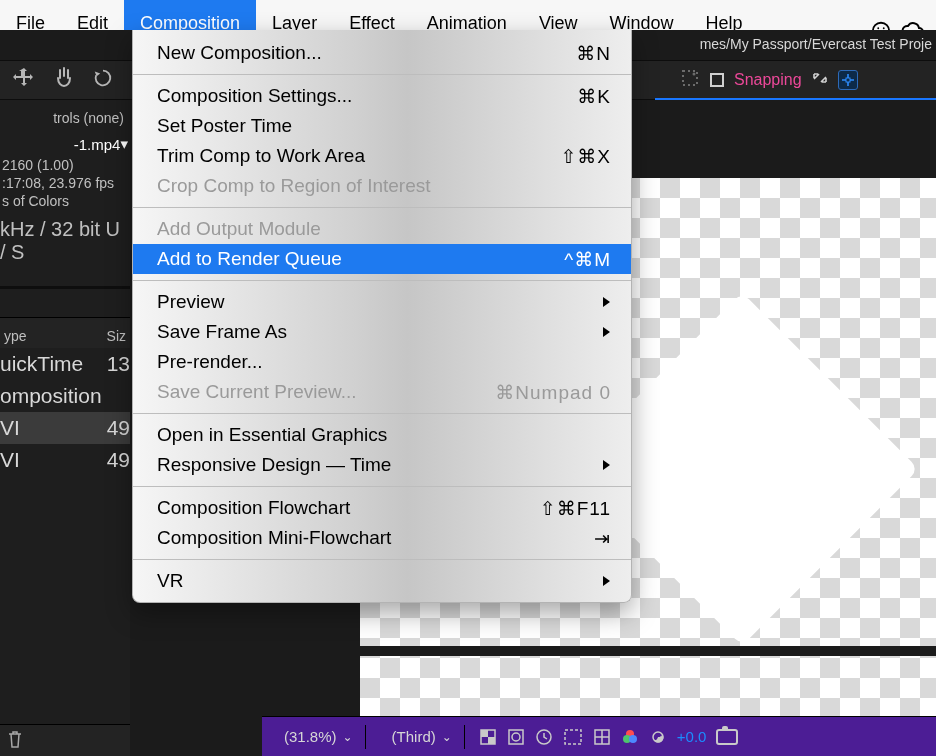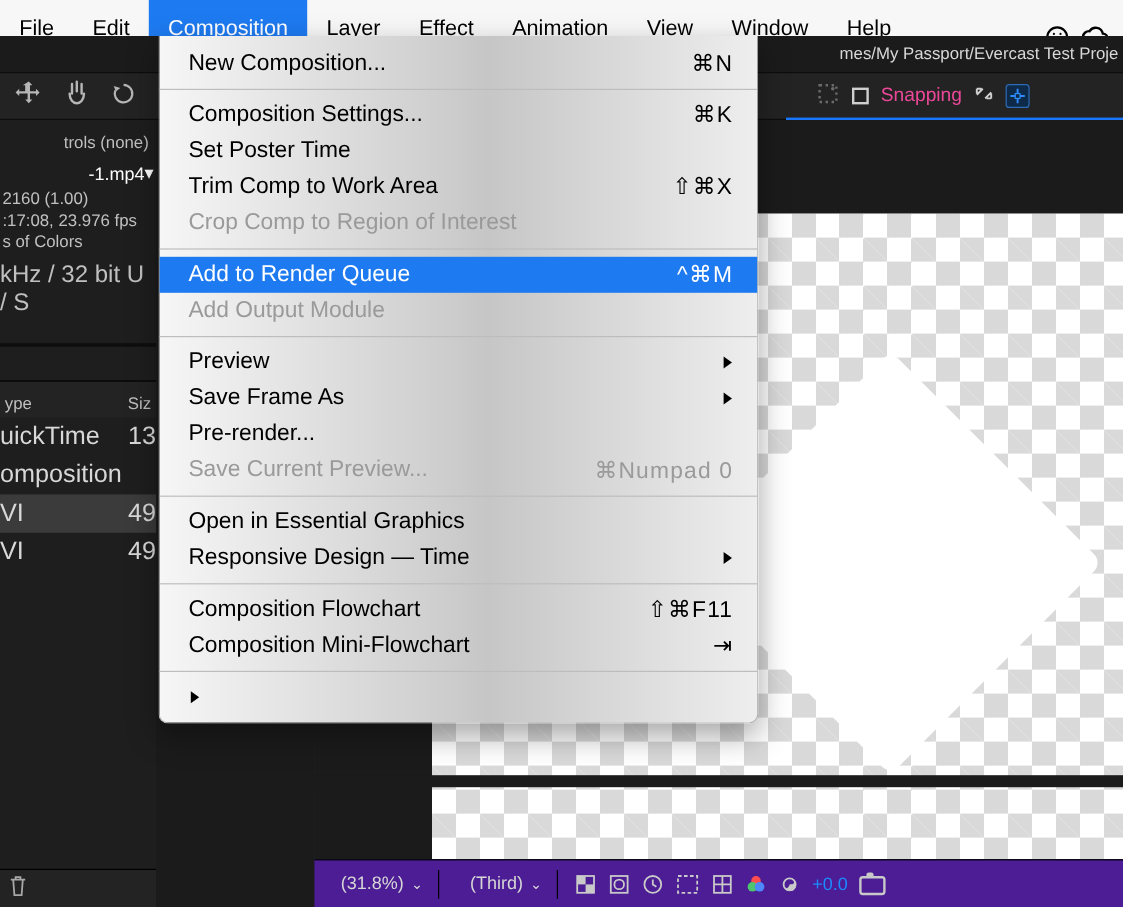--- a/index.html
+++ b/index.html
@@ -54,21 +54,21 @@
   .diamond { position:absolute; left:355px; top:244px; width:250px; height:250px; background:#fff; transform:rotate(45deg); border-radius:10px;}
   .viewer .vgap { position:absolute;left:0;right:0;top:0;height:78px;background:#1b1b1b; }
   .viewer .vgap2 { position:absolute;left:0;top:78px;width:98px;bottom:0;background:#1b1b1b; }
   .darkstrip {position:absolute;left:0;right:0;top:546px;height:10px;background:#1b1b1b;}
 
   
   .footer { position:absolute; left:262px; right:0; bottom:0; height:40px; background:#4c1d95; color:#d6d6d6; display:flex; align-items:center; font-size:15px; border-top:1px solid #000;}
   .footer .dropdown { display:flex; align-items:center; gap:6px; padding:0 8px; height:26px; margin-left:14px; }
   .footer .dropdown .dchev { font-size:12px; color:#d6d6d6; }
   .footer .sep {width:1px;height:24px;background:#000;margin:0 4px;}
-  .footer .icons { display:flex; align-items:flex-end; gap:10px; margin-left:10px; }
+  .footer .icons { display:flex; align-items:center; gap:10px; margin-left:10px; }
   .footer .icons span {display:inline-flex;align-items:center;}
   .footer .plus {color:#1b8cff;}
   .camera { width:22px;height:16px;border:2px solid #c9c9c9;border-radius:3px;position:relative;}
   .camera:before{content:"";position:absolute;top:-5px;left:4px;width:6px;height:4px;background:#c9c9c9;border-radius:2px 2px 0 0;}
 
   
   .dropdownmenu { position:absolute; left:132px; top:30px; width:500px; background:linear-gradient(90deg,#f6f6f6 0%,#d0d0d0 45%,#c6c6c6 55%,#eeeeee 100%); border:1px solid #b3b3b3; border-top:none; border-radius:0 0 8px 8px; box-shadow:0 10px 26px rgba(0,0,0,.35); font-size:19px; color:#000; padding:8px 0 6px 0; }
   .dropdownmenu .ditem { display:flex; align-items:center; height:30px; padding:0 20px 0 24px; }
   .dropdownmenu .ditem.highlight { background:#1e7af0; color:#fff; }
   .dropdownmenu .ditem.disabled { color:#9a9a9a; }
@@ -280,26 +280,26 @@
       <span class="label">Set Poster Time</span>
     </div>
     <div class="ditem">
       <span class="label">Trim Comp to Work Area</span>
       <span class="short">⇧⌘X</span>
     </div>
     <div class="ditem disabled">
       <span class="label">Crop Comp to Region of Interest</span>
     </div>
     <hr>
+    <div class="ditem disabled">
+      <span class="label">Add Output Module</span>
+    </div>
     <div class="ditem highlight">
       <span class="label">Add to Render Queue</span>
       <span class="short">^⌘M</span>
-    </div>
-    <div class="ditem disabled">
-      <span class="label">Add Output Module</span>
     </div>
     <hr>
     <div class="ditem">
       <span class="label">Preview</span>
       <span class="subarrow">
         <svg width="10" height="12" viewBox="0 0 10 12">
           <path d="M2 1l7 5-7 5z" fill="currentColor"></path>
         </svg>
       </span>
     </div>
@@ -334,19 +334,20 @@
     <div class="ditem">
       <span class="label">Composition Flowchart</span>
       <span class="short">⇧⌘F11</span>
     </div>
     <div class="ditem">
       <span class="label">Composition Mini-Flowchart</span>
       <span class="short">⇥</span>
     </div>
     <hr>
     <div class="ditem">
+      <span class="label">VR</span>
       <span class="subarrow">
         <svg width="10" height="12" viewBox="0 0 10 12">
           <path d="M2 1l7 5-7 5z" fill="currentColor"></path>
         </svg>
       </span>
     </div>
   </div>
 
 </body></html>

